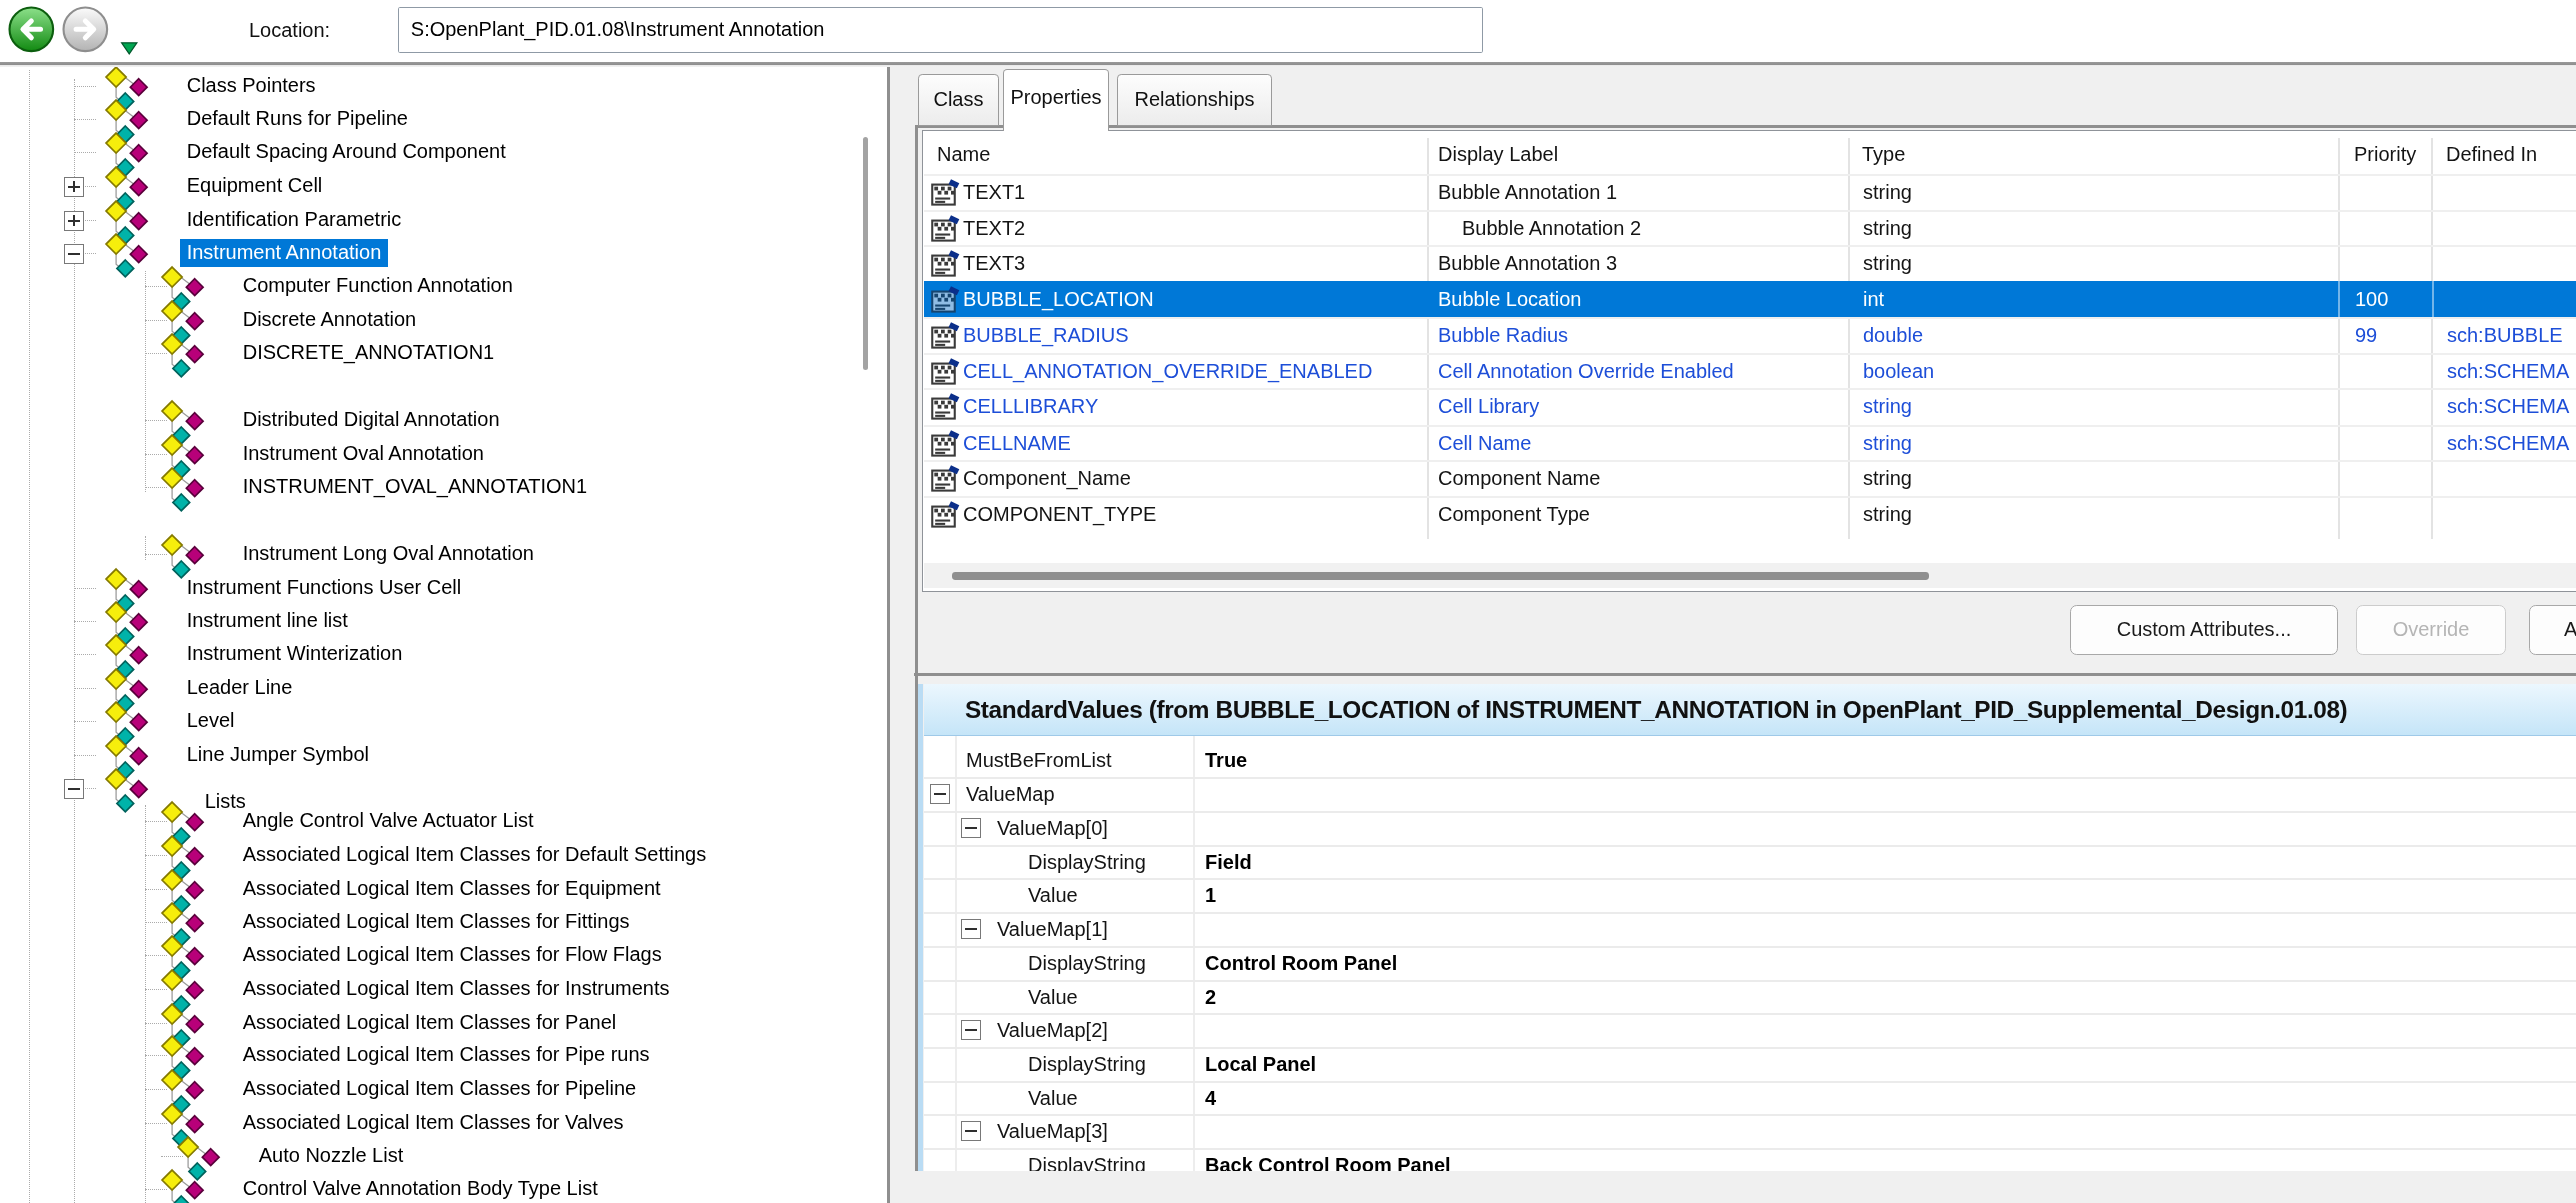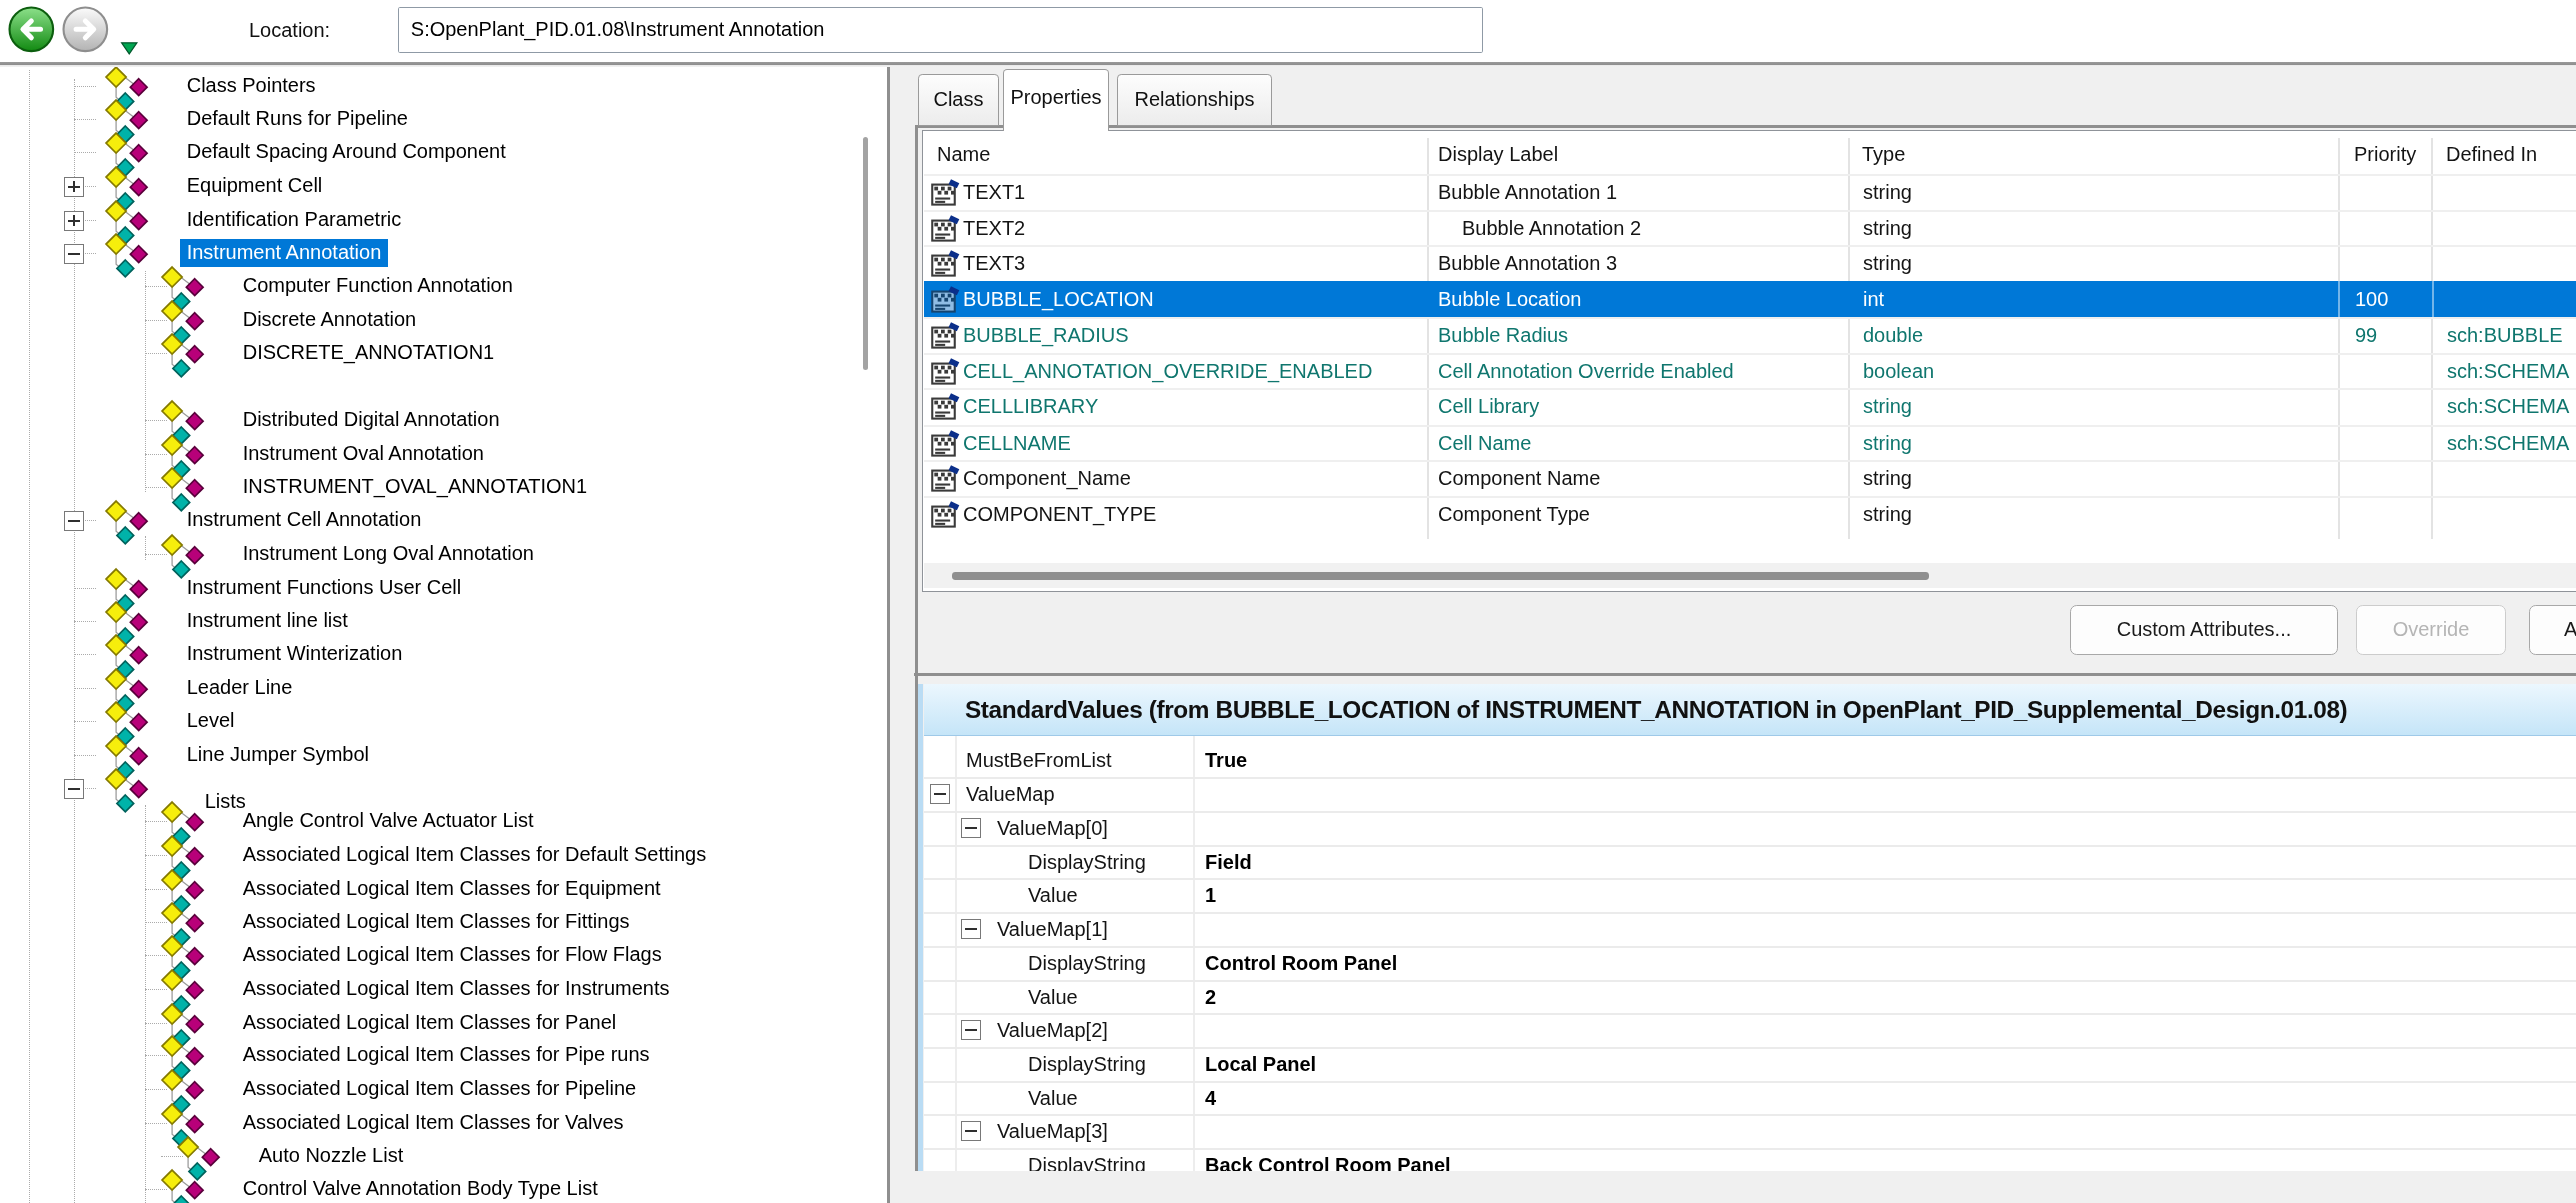--- a/index.html
+++ b/index.html
@@ -37,21 +37,21 @@
     background:linear-gradient(#fdfdfd,#ececec);text-align:center;font-size:20px;color:#111;}
   .tab.active{background:#fff;border-bottom:none;z-index:3;}
   
   #table-box{left:922px;top:130px;width:1665px;height:462px;background:#fff;
     border:1.7px solid #8f9399;box-sizing:border-box;}
   .th{font-size:20px;color:#141414;white-space:nowrap;}
   .colline{width:1.7px;background:#e3e3e3;}
   .rowsep{height:1.7px;background:#efefef;}
   .cell{font-size:20px;white-space:nowrap;}
   .row-normal{color:#141414;}
-  .row-disabled{color:#0f766e;}
+  .row-disabled{color:#1d4ed8;}
   #sel-band{background:#0078d7;}
   .selsep{width:1.7px;background:rgba(255,255,255,0.45);}
   #hscroll-track{left:924px;top:563px;width:1652px;height:25px;background:#f1f1f1;}
   #hscroll-thumb{left:952px;top:572px;width:977px;height:7.6px;background:#8f8f8f;border-radius:3.4px;}
   
   .btn{position:absolute;box-sizing:border-box;height:50px;border:1.7px solid #a8a8a8;border-radius:6.7px;
     background:#fdfdfd;font-size:20px;color:#1a1a1a;text-align:center;line-height:46px;white-space:nowrap;overflow:hidden;}
   .btn.disabled{color:#b5b5b5;border-color:#cccccc;}
   #splitter{left:914px;top:673px;width:1662px;height:2.5px;background:#8f8f8f;}
   
@@ -224,31 +224,20 @@
       <div style="position: absolute; left: 0px; top: 404px; width: 887px; height: 34px;">
         <div class="stub" style="position: absolute; left: 145px; top: 16px; width: 22px;"></div>
         <div style="position: absolute; left: 157px; top: -5px;"><svg width="57" height="46" viewBox="0 0 68 54">
             <path d="M28 14 L44 26 M18 26 L18 38 L24 43" stroke="#9a9a9a" stroke-width="1.5" fill="none"></path>
             <polygon points="18,2 30,14 18,26 6,14" fill="#f6ee0c" stroke="#857a00" stroke-width="2"></polygon>
             <polygon points="45,16 55,26 45,36 35,26" fill="#b80079" stroke="#59003b" stroke-width="2"></polygon>
             <polygon points="29,33 39,43 29,53 19,43" fill="#00b3a9" stroke="#00625c" stroke-width="2"></polygon>
           </svg></div>
         <div class="trow-label" style="position: absolute; left: 236px; top: 1.7px;">INSTRUMENT_OVAL_ANNOTATION1</div>
       </div>
-      <div style="position: absolute; left: 0px; top: 437px; width: 887px; height: 34px;">
-        <div class="stub" style="position: absolute; left: 74px; top: 16px; width: 22px;"></div>
-        <div class="expander" style="position: absolute; left: 64px; top: 6.7px;"></div>
-        <div style="position: absolute; left: 101px; top: -5px;"><svg width="57" height="46" viewBox="0 0 68 54">
-            <path d="M28 14 L44 26 M18 26 L18 38 L24 43" stroke="#9a9a9a" stroke-width="1.5" fill="none"></path>
-            <polygon points="18,2 30,14 18,26 6,14" fill="#f6ee0c" stroke="#857a00" stroke-width="2"></polygon>
-            <polygon points="45,16 55,26 45,36 35,26" fill="#b80079" stroke="#59003b" stroke-width="2"></polygon>
-            <polygon points="29,33 39,43 29,53 19,43" fill="#00b3a9" stroke="#00625c" stroke-width="2"></polygon>
-          </svg></div>
-        <div class="trow-label" style="position: absolute; left: 180px; top: 1.7px;">Instrument Cell Annotation</div>
-      </div>
       <div style="position: absolute; left: 0px; top: 471px; width: 887px; height: 34px;">
         <div class="stub" style="position: absolute; left: 145px; top: 16px; width: 22px;"></div>
         <div style="position: absolute; left: 157px; top: -5px;"><svg width="57" height="46" viewBox="0 0 68 54">
             <path d="M28 14 L44 26 M18 26 L18 38 L24 43" stroke="#9a9a9a" stroke-width="1.5" fill="none"></path>
             <polygon points="18,2 30,14 18,26 6,14" fill="#f6ee0c" stroke="#857a00" stroke-width="2"></polygon>
             <polygon points="45,16 55,26 45,36 35,26" fill="#b80079" stroke="#59003b" stroke-width="2"></polygon>
             <polygon points="29,33 39,43 29,53 19,43" fill="#00b3a9" stroke="#00625c" stroke-width="2"></polygon>
           </svg></div>
         <div class="trow-label" style="position: absolute; left: 236px; top: 1.7px;">Instrument Long Oval Annotation</div>
       </div>

